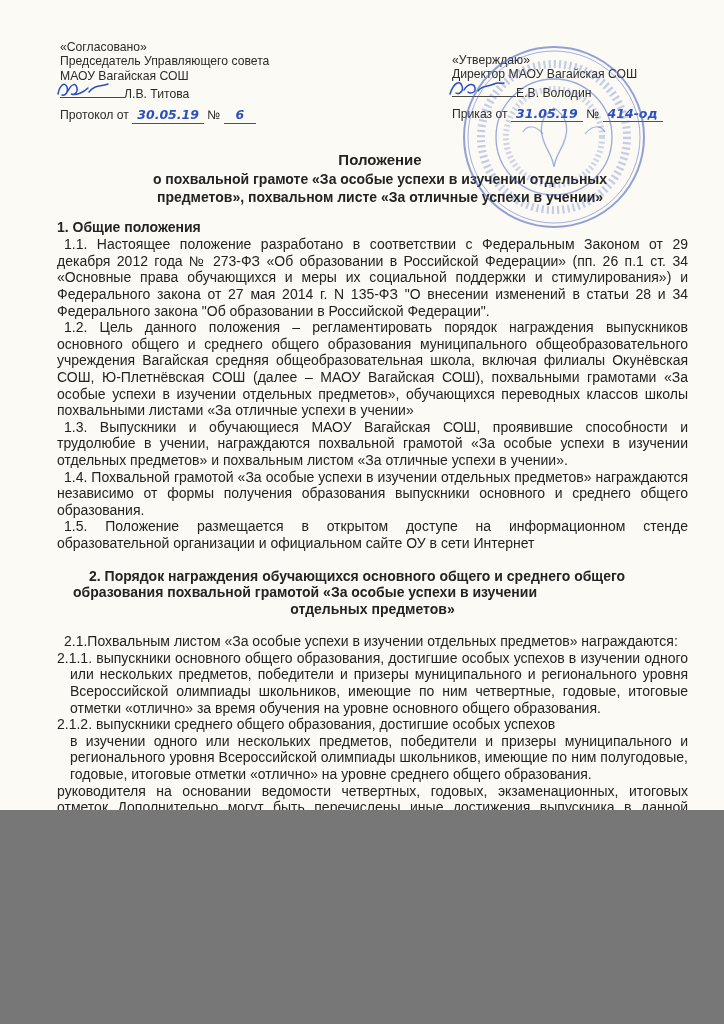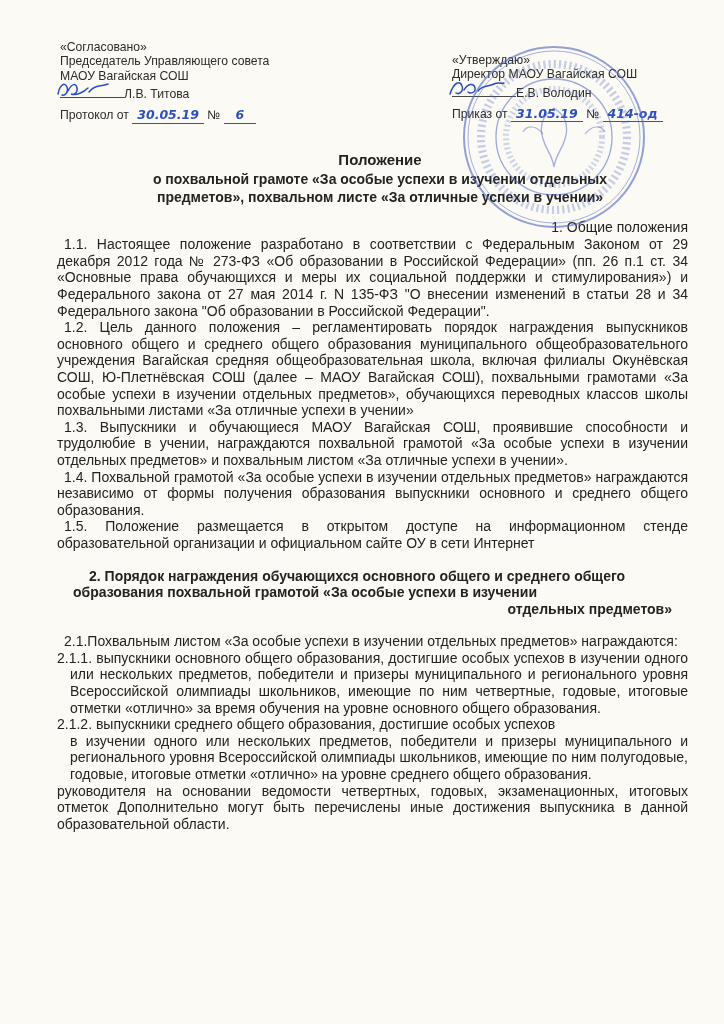--- a/index.html
+++ b/index.html
@@ -1,17 +1,17 @@
 <!DOCTYPE html>
 <html><head>
 <meta charset="utf-8">
 <style>
   html,body{margin:0;padding:0;background:#777;}
   .page{
-    width:724px;height:1024px;position:relative;margin:0 auto;
+    width:724px;height:810px;position:relative;margin:0 auto;
     background:#fbfaf5;overflow:hidden;
     font-family:"Liberation Sans",sans-serif;color:#232321;
   }
   
   .hdr{display:flex;justify-content:space-between;padding:40px 30px 0 60px;position:relative;z-index:2;}
   .hdr-block{font-size:12.2px;line-height:14.4px;color:#2b2b28;}
   .hdr-left{width:312px;}
   .hdr-right{width:242px;margin-top:13px;}
   .sig-row{margin-top:3px;height:18px;white-space:nowrap;}
   .sig-line{display:inline-block;width:64px;height:11px;border-bottom:1px solid #4a4843;position:relative;vertical-align:baseline;}
@@ -25,24 +25,24 @@
     transform:rotate(-2deg);transform-origin:left bottom;
   }
   
   .stamp{position:absolute;left:455px;top:38px;z-index:3;pointer-events:none;}
   
   .title{margin-top:26px;text-align:center;font-weight:bold;position:relative;z-index:2;margin-left:36px;}
   .t1{font-size:15px;line-height:20px;}
   .t2{font-size:14px;line-height:18px;padding:0 60px;}
   
   .body{padding:5px 36px 0 57px;font-size:14px;line-height:16.6px;text-align:justify;position:relative;z-index:2;}
-  .h-center{text-align:right;font-weight:normal;margin:8px 0 1px;}
+  .h-center{text-align:left;font-weight:bold;margin:8px 0 1px;}
   .h2{font-weight:bold;margin:16px;}
   .h2 .h2l1{text-indent:16px;}
-  .h2 .h2l3{text-align:right;}
+  .h2 .h2l3{text-align:center;}
   p.para{margin:0;}
   .ind{text-indent:7px;}
   .hang{padding-left:13px;text-indent:-13px;}
   .outd{margin-left:-13px;text-align:left;}
   .cont{padding-left:13px;}
 </style>
 </head>
 <body>
 
 <div class="page">

